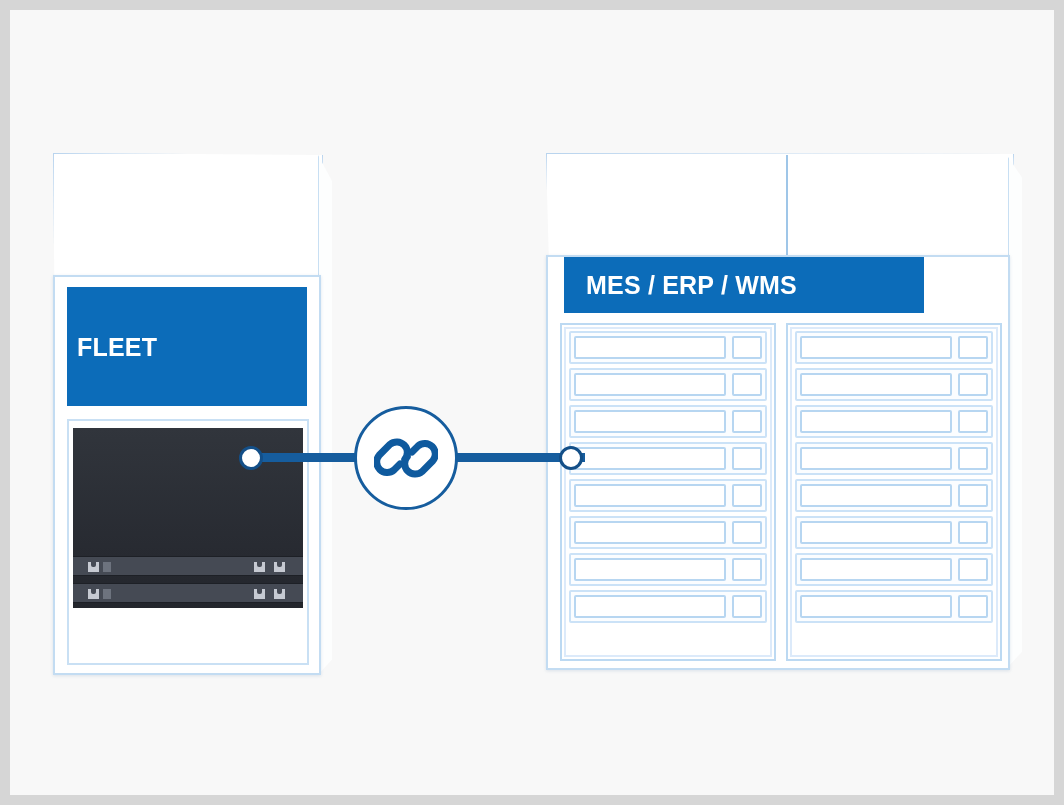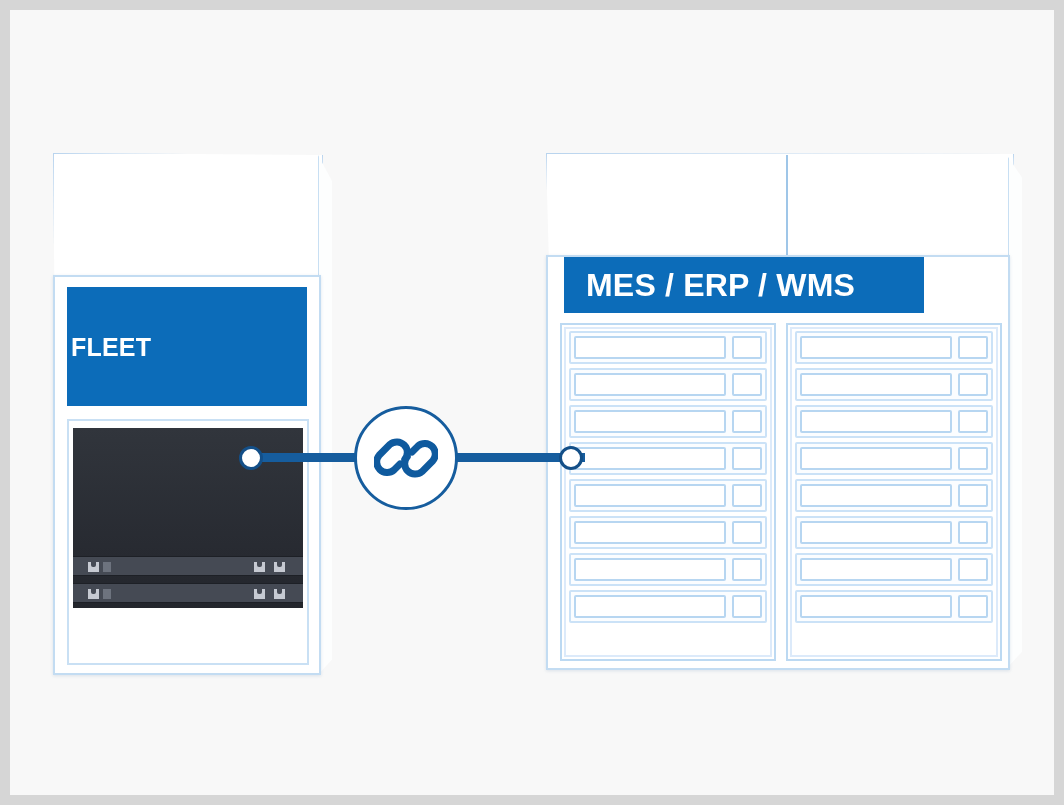--- a/index.html
+++ b/index.html
@@ -57,24 +57,24 @@
     color: #ffffff;
     font-weight: bold;
     letter-spacing: .2px;
     box-sizing: border-box;
     display: flex;
     align-items: center;
   }
   .plate.left-plate {
     font-size: 25px;
     line-height: 36px;
-    padding: 0 4px;
+    padding: 0 10px;
   }
   .plate.right-plate {
-    font-size: 32px;
+    font-size: 25px;
     padding: 12px 22px;
     align-items: center;
   }
 
   
   .screen-frame {
     position: absolute;
     background: #ffffff;
     border: 2px solid #c9e0f4;
     box-sizing: border-box;

